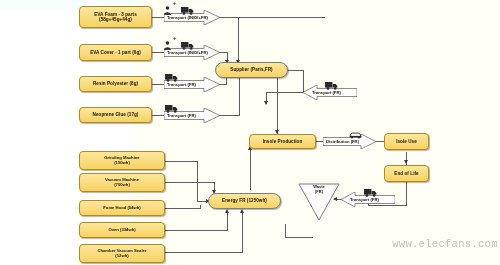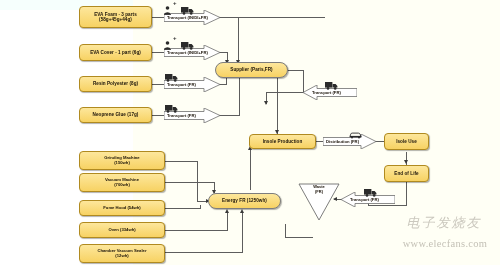--- a/index.html
+++ b/index.html
@@ -94,21 +94,21 @@
   }
   .wm-cn{
     left:392px;top:214px;width:104px;
     font-family:"Liberation Serif",serif;
     font-size:13px;letter-spacing:2px;
     color:#cbc8be;
     font-style:italic;
   }
   .wm-url{
     left:392px;top:238px;width:106px;
-    font-family:Liberation Serif, serif;
+    font-family:Liberation Mono, monospace;
     font-size:10.5px;letter-spacing:.3px;
     color:#c4c1b6;
   }
 </style>
 </head>
 <body>
 
 <div id="stage">
 
   <div class="bg-right"></div>
@@ -376,16 +376,15 @@
 
   <div class="icon" style="left:349px;top:125px;">
     <svg width="13" height="8" viewBox="0 0 13 8">
       <path d="M1 5.4 L1.7 3.2 C1.9 2.5 2.4 2.1 3.2 2.1 L9.4 2.1 C10.2 2.1 10.8 2.5 11.1 3.2 L11.9 5.4 Z" fill="none" stroke="#2b2b2b" stroke-width="0.9"></path>
       <rect x="0.6" y="5.0" width="11.8" height="1.3" rx="0.6" fill="#2b2b2b"></rect>
       <circle cx="3" cy="6.6" r="1.0" fill="#2b2b2b"></circle>
       <circle cx="10" cy="6.6" r="1.0" fill="#2b2b2b"></circle>
     </svg>
   </div>
 
-  <div class="wm wm-cn">电子发烧友</div>
   <div class="wm wm-url">www.elecfans.com</div>
 
 </div>
 
 </body></html>

